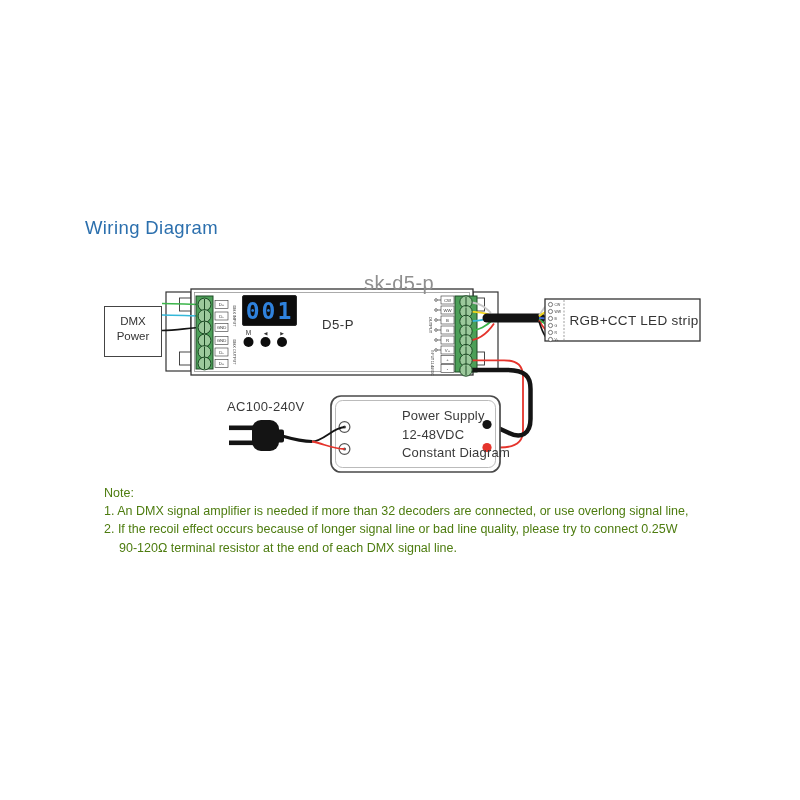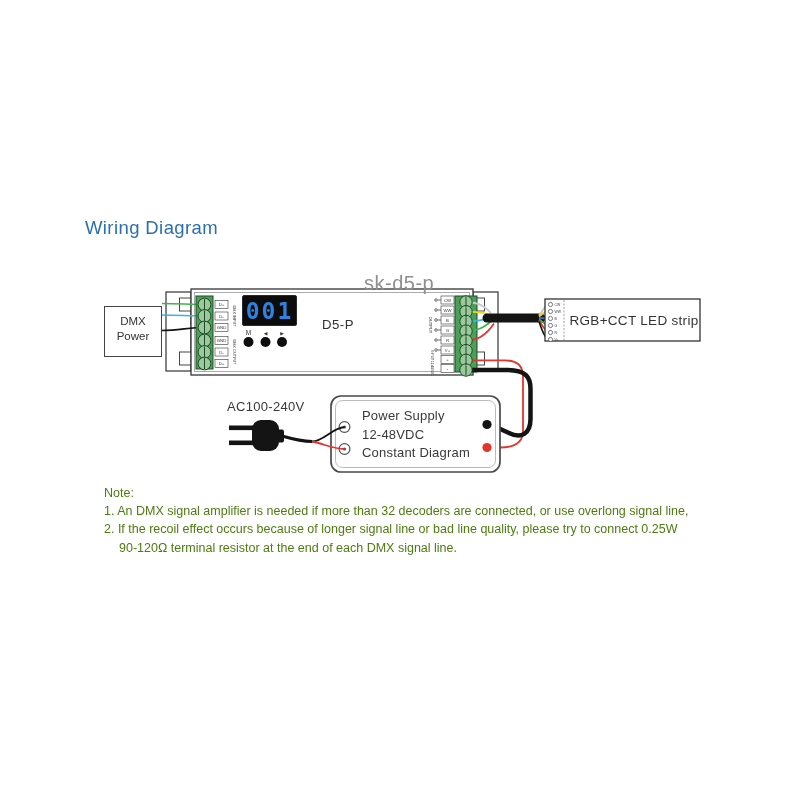--- a/index.html
+++ b/index.html
@@ -5,21 +5,21 @@
   html,body{margin:0;padding:0;background:#fff;}
   #canvas{position:relative;width:800px;height:800px;background:#fff;overflow:hidden;
           font-family:"Liberation Sans",sans-serif;}
   #diagram-svg{position:absolute;left:0;top:0;}
   .abs{position:absolute;}
   .title{font-size:18.5px;color:#2B6FAD;letter-spacing:.4px;}
   .watermark{font-size:20px;color:#8F8F8F;letter-spacing:.5px;}
   .boxlabel{font-size:11.5px;color:#333;text-align:center;line-height:15px;}
   .dmxbox{width:56px;height:42px;border:1.5px solid #444;background:#fff;padding-top:7px;}
   .aclabel{font-size:13px;color:#3a3a3a;letter-spacing:.3px;}
-  .psutext{font-size:13px;color:#3a3a3a;line-height:18.6px;letter-spacing:.2px;}
+  .psutext{font-size:13px;color:#3a3a3a;line-height:18.6px;letter-spacing:.2px;margin-left:40px;}
   .notes{font-size:12.5px;color:#4d7c0f;line-height:18.2px;width:610px;}
   .notes .indent{padding-left:15px;}
   svg text{font-family:"Liberation Sans",sans-serif;fill:#333;}
   svg .tiny{font-size:4.3px;}
   svg .rot{font-size:3.8px;fill:#444;}
   .seg{font-family:"DejaVu Sans Mono",monospace;font-weight:bold;font-size:23px;
        fill:#2F82DD;letter-spacing:2px;}
 </style>
 </head>
 <body>

